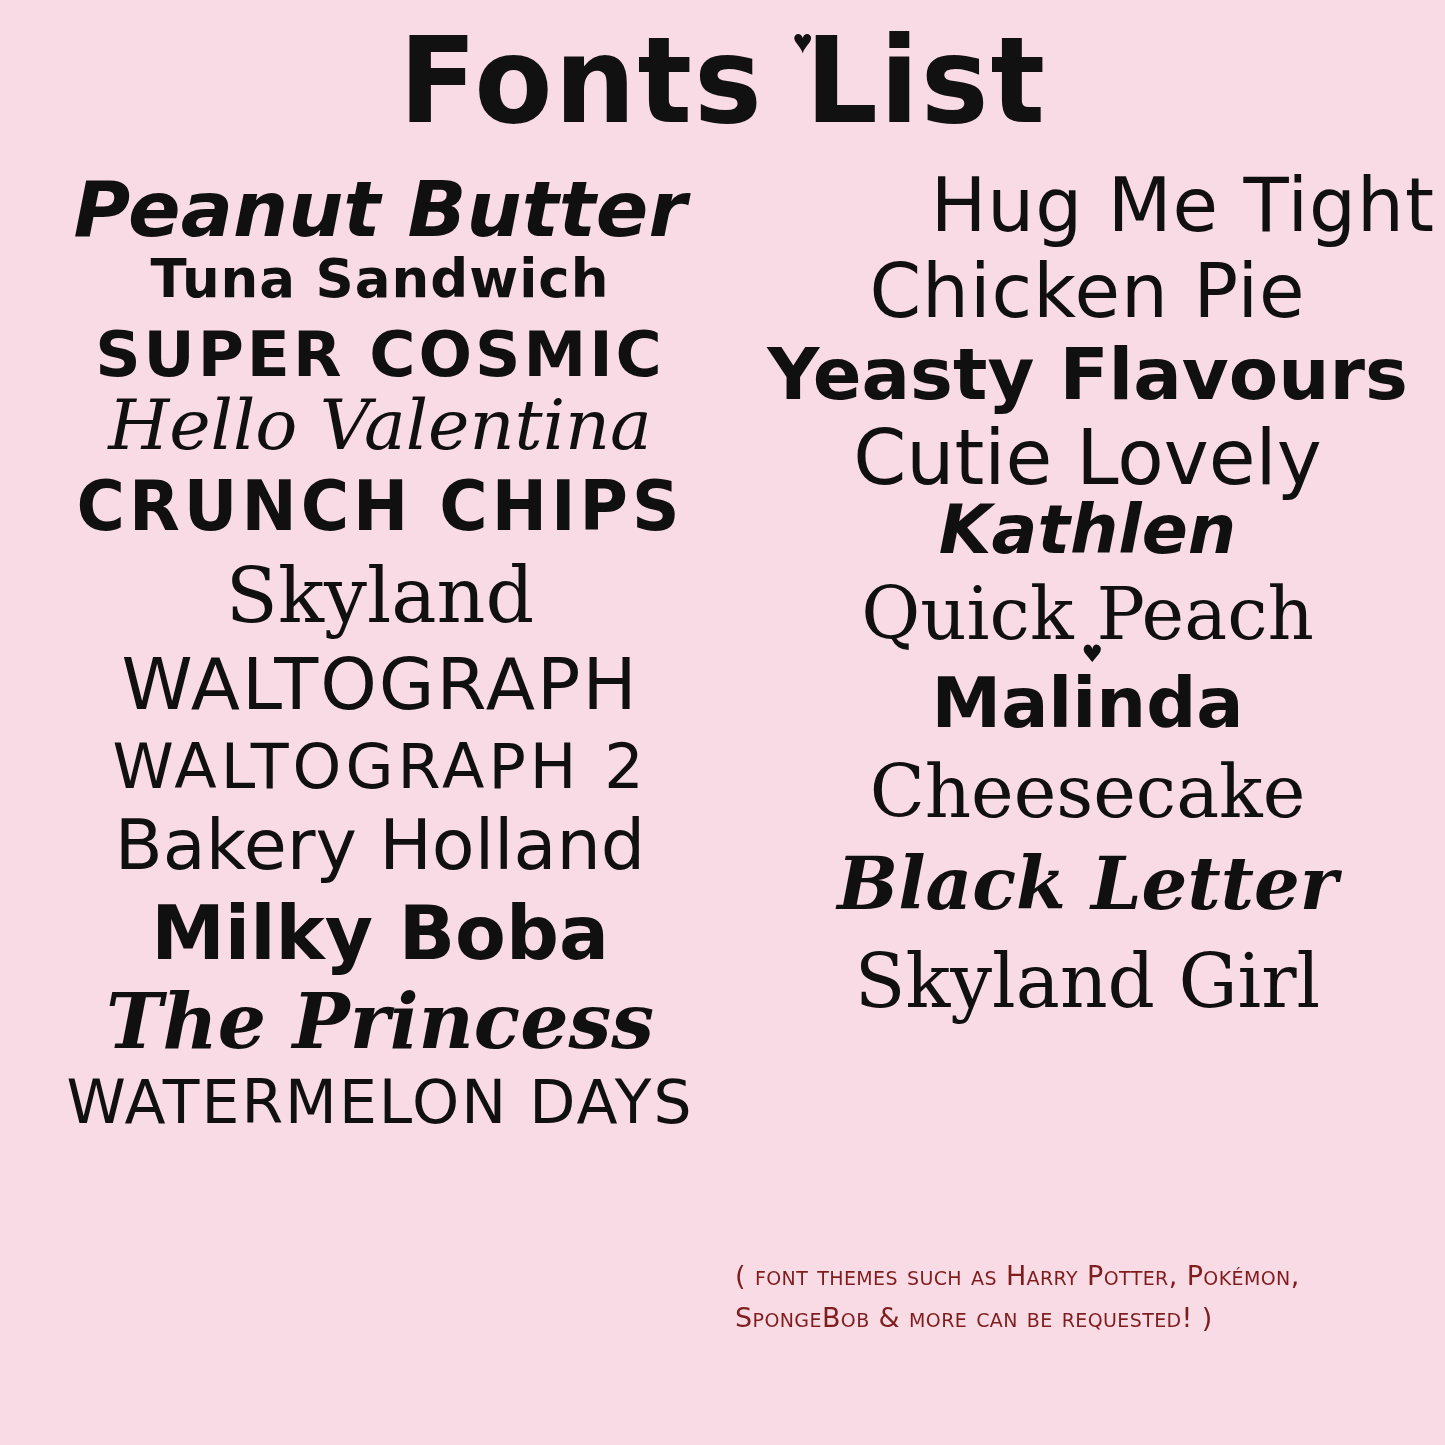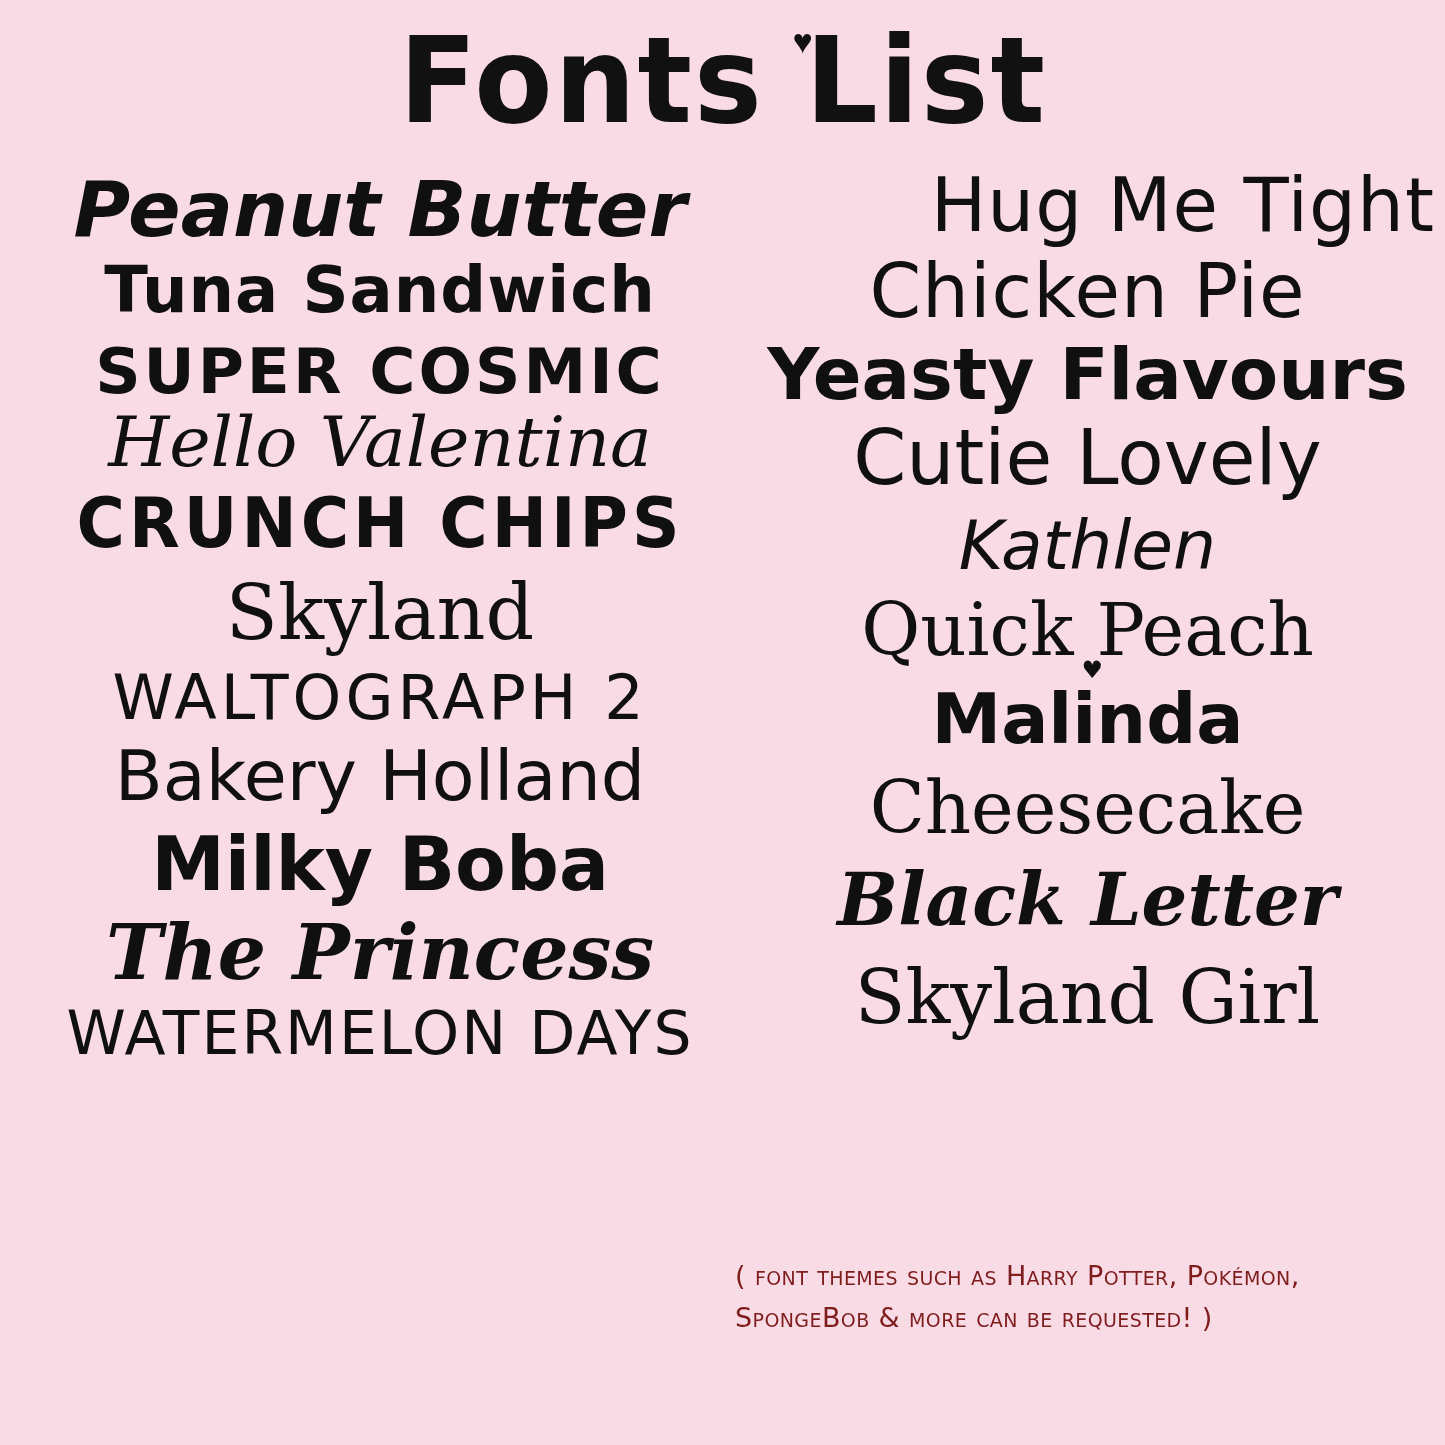--- a/index.html
+++ b/index.html
@@ -83,38 +83,38 @@
     color: #101010;
     white-space: nowrap;
     line-height: 1;
     text-align: center;
     width: 100%;
     display: block;
   }
 
   
   .f-peanut      { font-family: "DejaVu Sans", sans-serif; font-weight: bold; font-size: 76px; font-style: italic; margin-top: 4px; transform: scaleX(1.02); }
-  .f-tuna        { font-family: "DejaVu Sans", sans-serif; font-weight: bold; font-size: 64px; letter-spacing: 1px; margin-top: 10px; }
+  .f-tuna        { font-family: "DejaVu Sans", sans-serif; font-weight: bold; font-size: 53px; letter-spacing: 1px; margin-top: 4px; }
   .f-super       { font-family: "DejaVu Sans", sans-serif; font-weight: bold; font-size: 63px; letter-spacing: 3px; margin-top: 18px; }
   .f-hello       { font-family: "DejaVu Serif", serif; font-style: italic; font-size: 70px; margin-top: 4px; }
   .f-crunch      { font-family: "DejaVu Sans", sans-serif; font-weight: bold; font-size: 66px; letter-spacing: 4px; margin-top: 14px; transform: scaleY(1.05); }
   .f-skyland     { font-family: "DejaVu Serif", serif; font-size: 76px; margin-top: 18px; }
   .f-walt1       { font-family: "DejaVu Sans", sans-serif; font-size: 72px; letter-spacing: 2px; margin-top: 14px; }
   .f-walt2       { font-family: "DejaVu Sans", sans-serif; font-size: 62px; letter-spacing: 4px; margin-top: 16px; }
   .f-bakery      { font-family: "DejaVu Sans", sans-serif; font-size: 70px; margin-top: 12px; }
   .f-milky       { font-family: "DejaVu Sans", sans-serif; font-weight: bold; font-size: 74px; margin-top: 16px; }
   .f-princess    { font-family: "DejaVu Serif", serif; font-weight: bold; font-style: italic; font-size: 76px; margin-top: 14px; }
   .f-watermelon  { font-family: "DejaVu Sans", sans-serif; font-size: 60px; letter-spacing: 2px; margin-top: 12px; }
 
   
   .f-hug         { font-family: "DejaVu Sans", sans-serif; font-size: 74px; letter-spacing: 1px; margin-top: 0; text-align: right; }
   .f-chicken     { font-family: "DejaVu Sans", sans-serif; font-size: 74px; letter-spacing: 1px; margin-top: 12px; }
   .f-yeasty      { font-family: "DejaVu Sans", sans-serif; font-weight: bold; font-size: 72px; margin-top: 10px; }
   .f-cutie       { font-family: "DejaVu Sans", sans-serif; font-size: 76px; margin-top: 10px; }
-  .f-kathlen     { font-family: "DejaVu Sans", sans-serif; font-weight: normal; font-style: italic; font-size: 68px; margin-top: 16px; }
+  .f-kathlen     { font-family: "DejaVu Sans", sans-serif; font-weight: bold; font-style: italic; font-size: 68px; margin-top: 0; }
   .f-quick       { font-family: "DejaVu Serif", serif; font-size: 72px; margin-top: 14px; }
   .f-malinda     { font-family: "DejaVu Sans", sans-serif; font-weight: bold; font-size: 70px; margin-top: 18px; position: relative; }
   .f-malinda .mini-heart { position: absolute; top: -26px; left: 50%; margin-left: -6px; font-size: 24px; }
   .f-cheesecake  { font-family: "DejaVu Serif", serif; font-size: 72px; margin-top: 18px; }
   .f-blackletter { font-family: "DejaVu Serif", serif; font-style: italic; font-weight: bold; font-size: 72px; margin-top: 20px; }
   .f-hippie      { font-family: "DejaVu Serif", serif; font-size: 74px; margin-top: 24px; }
 
   
   .note {
     position: absolute;
@@ -142,20 +142,21 @@
 
   <div class="cols">
 
     <div class="col col-left">
       <span class="font-item f-peanut">Peanut Butter</span>
       <span class="font-item f-tuna">Tuna Sandwich</span>
       <span class="font-item f-super">SUPER COSMIC</span>
       <span class="font-item f-hello">Hello Valentina</span>
       <span class="font-item f-crunch">CRUNCH CHIPS</span>
       <span class="font-item f-skyland">Skyland</span>
+      <span class="font-item f-walt1">WALTOGRAPH</span>
       <span class="font-item f-walt2">WALTOGRAPH 2</span>
       <span class="font-item f-bakery">Bakery Holland</span>
       <span class="font-item f-milky">Milky Boba</span>
       <span class="font-item f-princess">The Princess</span>
       <span class="font-item f-watermelon">WATERMELON DAYS</span>
     </div>
 
     <div class="col col-right">
       <span class="font-item f-hug">Hug Me Tight</span>
       <span class="font-item f-chicken">Chicken Pie</span>

